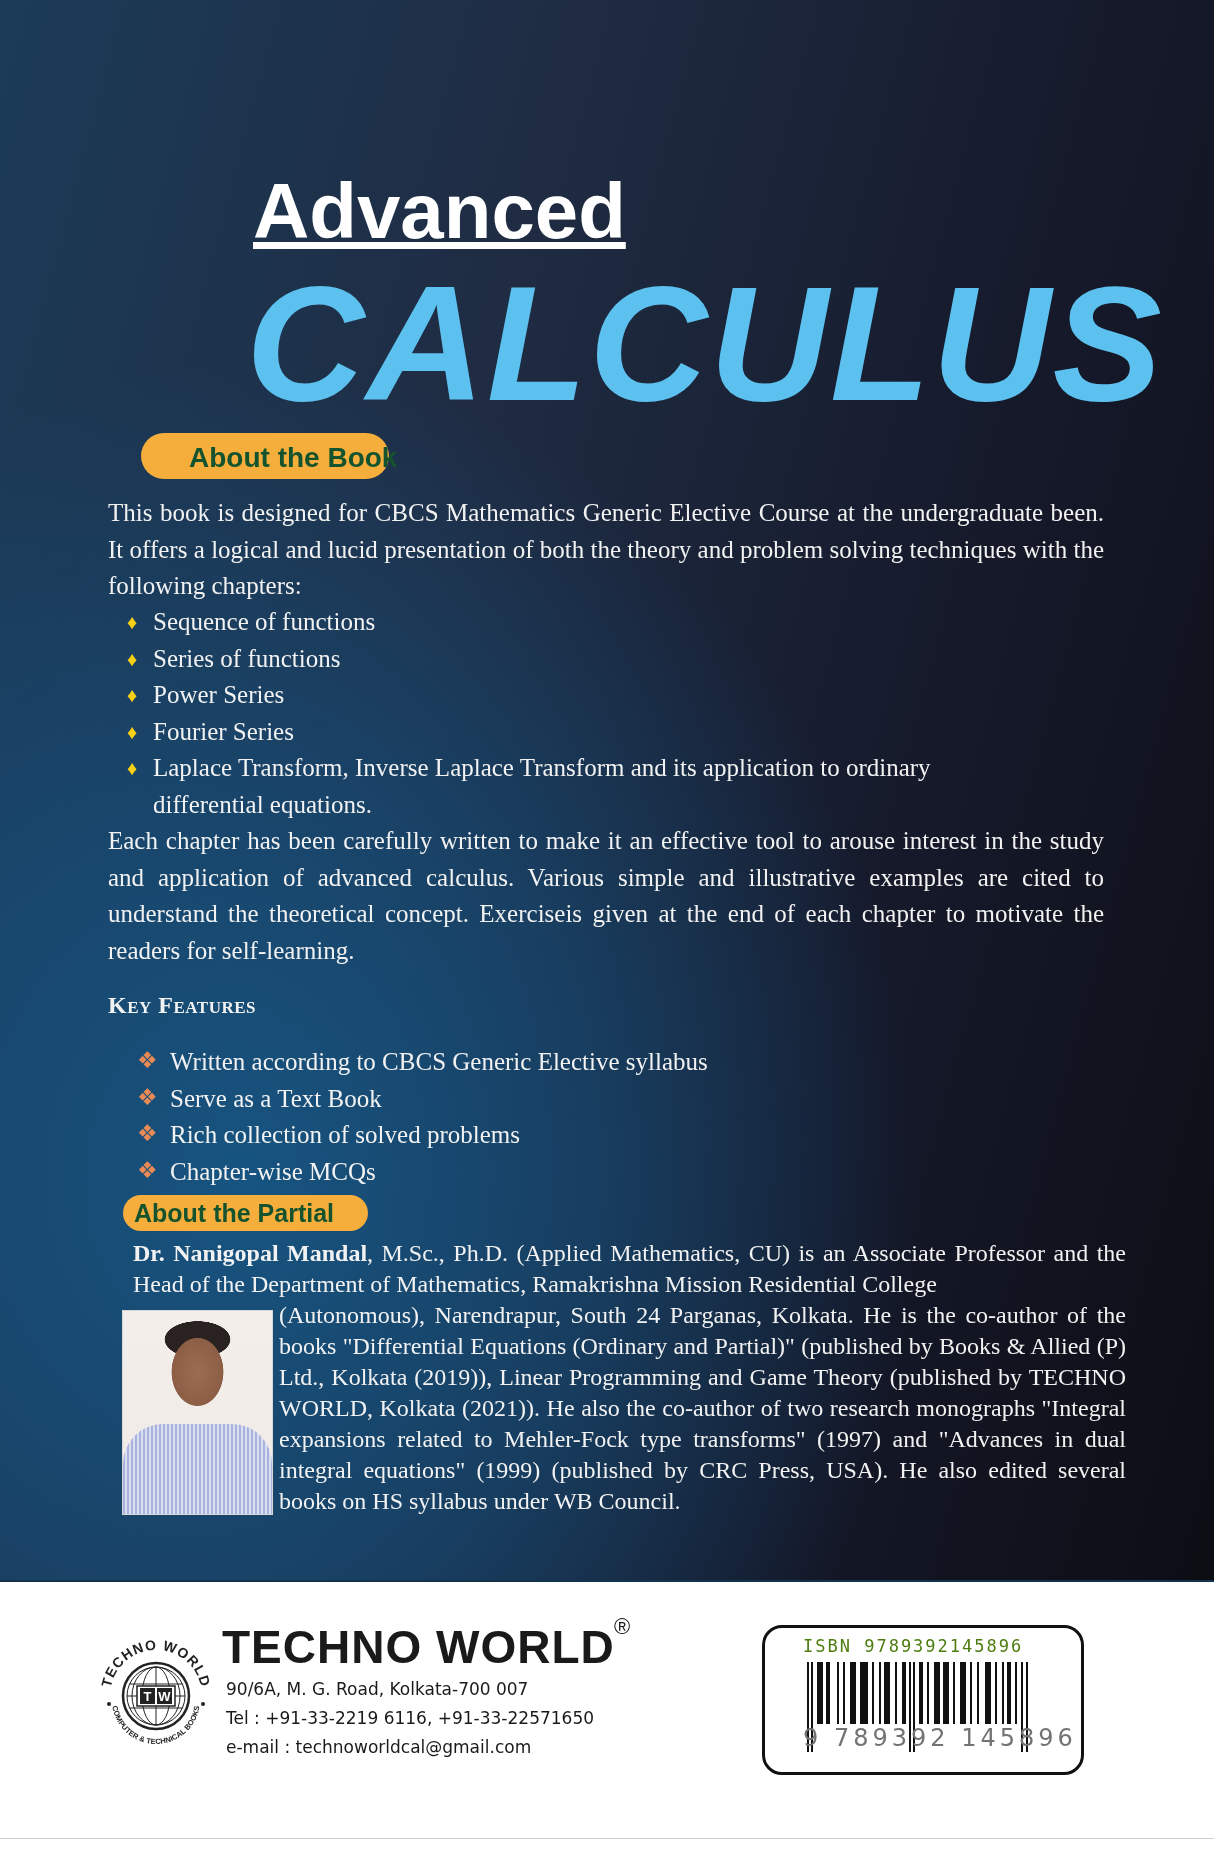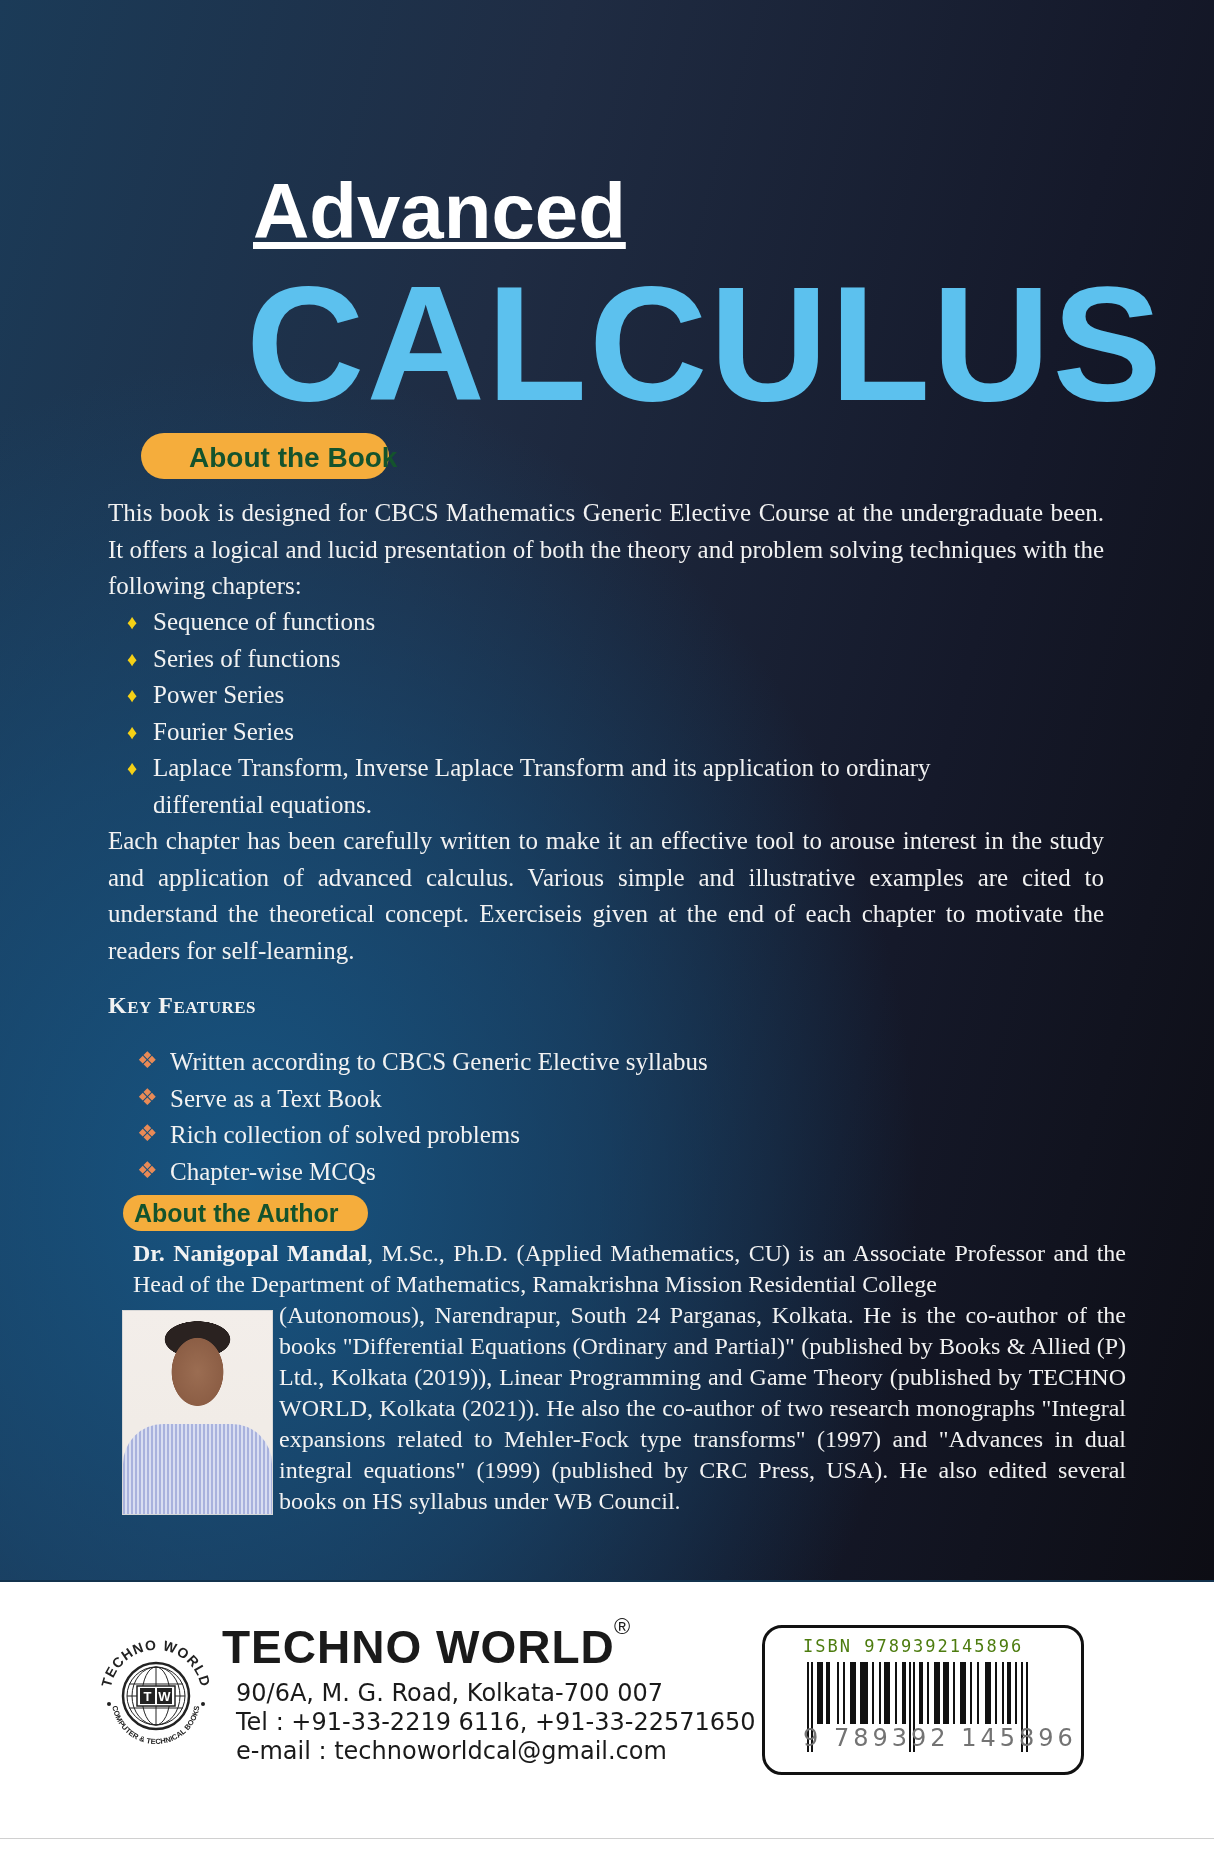--- a/index.html
+++ b/index.html
@@ -12,21 +12,21 @@
     border-bottom:2px solid #13324e;
   }
   .title-advanced {
     position:absolute; left:253px; top:172px;
     font-family:"Liberation Sans", sans-serif; font-weight:bold;
     font-size:78px; color:#ffffff; letter-spacing:0px; line-height:1;text-decoration:underline;
   }
   .title-calculus {
     position:absolute; left:246px; top:262px;
     font-family:"Liberation Sans", sans-serif; font-weight:bold;
-    font-size:164px; color:#5cc1ee; line-height:1; letter-spacing:2px;
+    font-size:164px; color:#5cc1ee; line-height:1; letter-spacing:2px;font-style:italic;
   }
   .pill {
     position:absolute; background:#f5ad3c; border-radius:26px;
     font-family:"Liberation Sans", sans-serif; font-weight:bold; color:#14532d;
   }
   .pill-book { left:141px; top:433px; width:248px; height:46px; }
   .pill-book span { position:absolute; left:48px; top:9px; font-size:28px; white-space:nowrap; }
   .pill-author { left:123px; top:1195px; width:245px; height:36px; }
   .pill-author span { position:absolute; left:11px; top:4px; font-size:25px; white-space:nowrap; }
   .serif { font-family:"Liberation Serif", serif; color:#f2f2f2; }
@@ -58,21 +58,21 @@
   .author-photo .shirt {
     position:absolute; left:0; bottom:0; width:149px; height:90px;
     background: repeating-linear-gradient(90deg, #a9b2dd 0px, #a9b2dd 2px, #d9def1 2px, #d9def1 4px);
     border-radius:40px 40px 0 0;
   }
   .author-text-wrap { position:absolute; left:279px; top:1300px; width:847px; font-size:24px; line-height:31px; text-align:justify; }
   
   .publisher-logo { position:absolute; left:98px; top:1638px; width:116px; height:116px; }
   .pub-name { position:absolute; left:222px; top:1620px; font-family:"Liberation Sans", sans-serif; font-weight:bold; font-size:46px; color:#1a1a1a; letter-spacing:1px; }
   .pub-reg { position:absolute; left:614px; top:1614px; font-family:"Liberation Sans", sans-serif; font-size:22px; color:#1a1a1a; }
-  .pub-line { position:absolute; left:236px; font-family:"DejaVu Sans", sans-serif; font-size:24px; color:#1a1a1a; white-space:nowrap; }
+  .pub-line { position:absolute; left:226px; font-family:"DejaVu Sans", sans-serif; font-size:17px; color:#1a1a1a; white-space:nowrap; }
   .pub-addr { top:1679px; }
   .pub-tel { top:1708px; }
   .pub-email { top:1737px; }
   .isbn-box {
     position:absolute; left:762px; top:1625px; width:316px; height:144px;
     border:3px solid #111; border-radius:20px; background:#fff;
   }
   .isbn-top { position:absolute; left:38px; top:8px; font-family:"DejaVu Sans Mono", monospace; font-size:17px; color:#4d7c0f; letter-spacing:2px; white-space:nowrap; }
   .barcode { position:absolute; left:42px; top:34px; width:228px; height:90px; }
   .isbn-digits { position:absolute; left:38px; top:96px; font-family:"DejaVu Sans", sans-serif; font-size:24px; color:#737373; letter-spacing:4px; background:transparent; white-space:nowrap; }
@@ -104,21 +104,21 @@
   <div class="serif key-heading">Key Features</div>
 
   <ul class="serif features">
     <li><span class="bullet">❖</span><span>Written according to CBCS Generic Elective syllabus</span></li>
     <li><span class="bullet">❖</span><span>Serve as a Text Book</span></li>
     <li><span class="bullet">❖</span><span>Rich collection of solved problems</span></li>
     <li><span class="bullet">❖</span><span>Chapter-wise MCQs</span></li>
   </ul>
 
   <div class="pill pill-author">
-    <span>About the Author</span>
+    <span>About the Partial</span>
   </div>
 
   <div class="serif author-text">
     <span class="name">Dr. Nanigopal Mandal</span><span>, M.Sc., Ph.D. (Applied Mathematics, CU) is an Associate Professor and the Head of the Department of Mathematics, Ramakrishna Mission Residential College</span>
   </div>
 
   <div class="author-photo">
     <div class="shirt"></div>
   </div>
 

